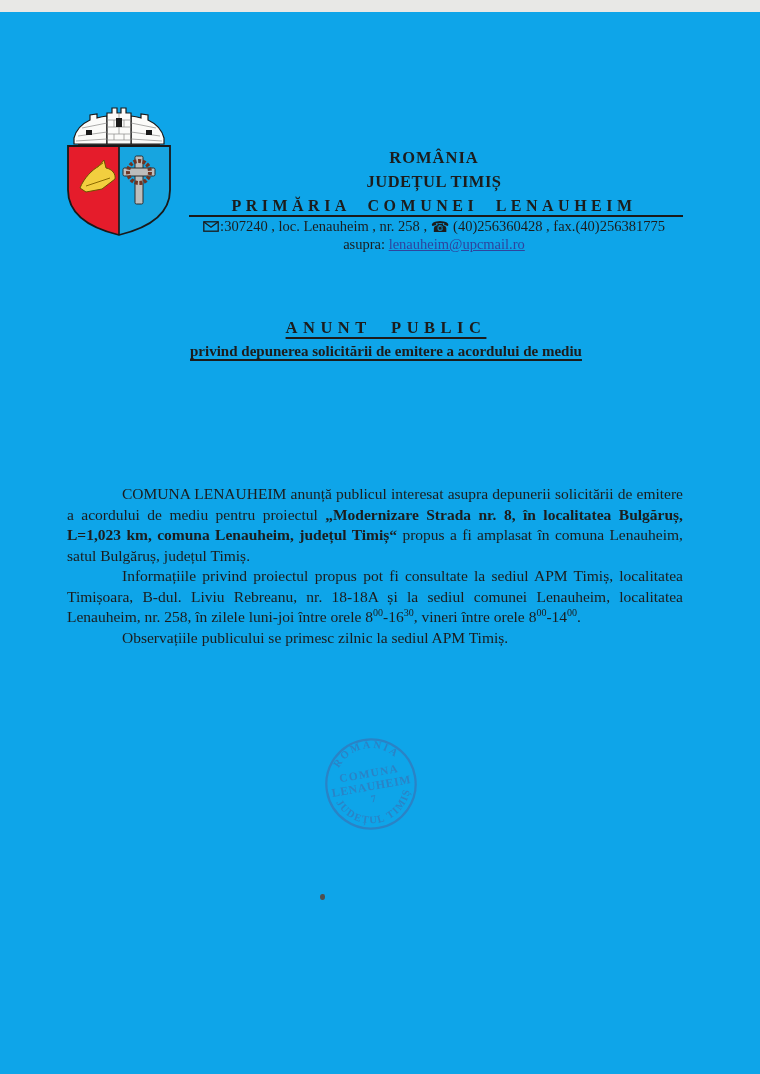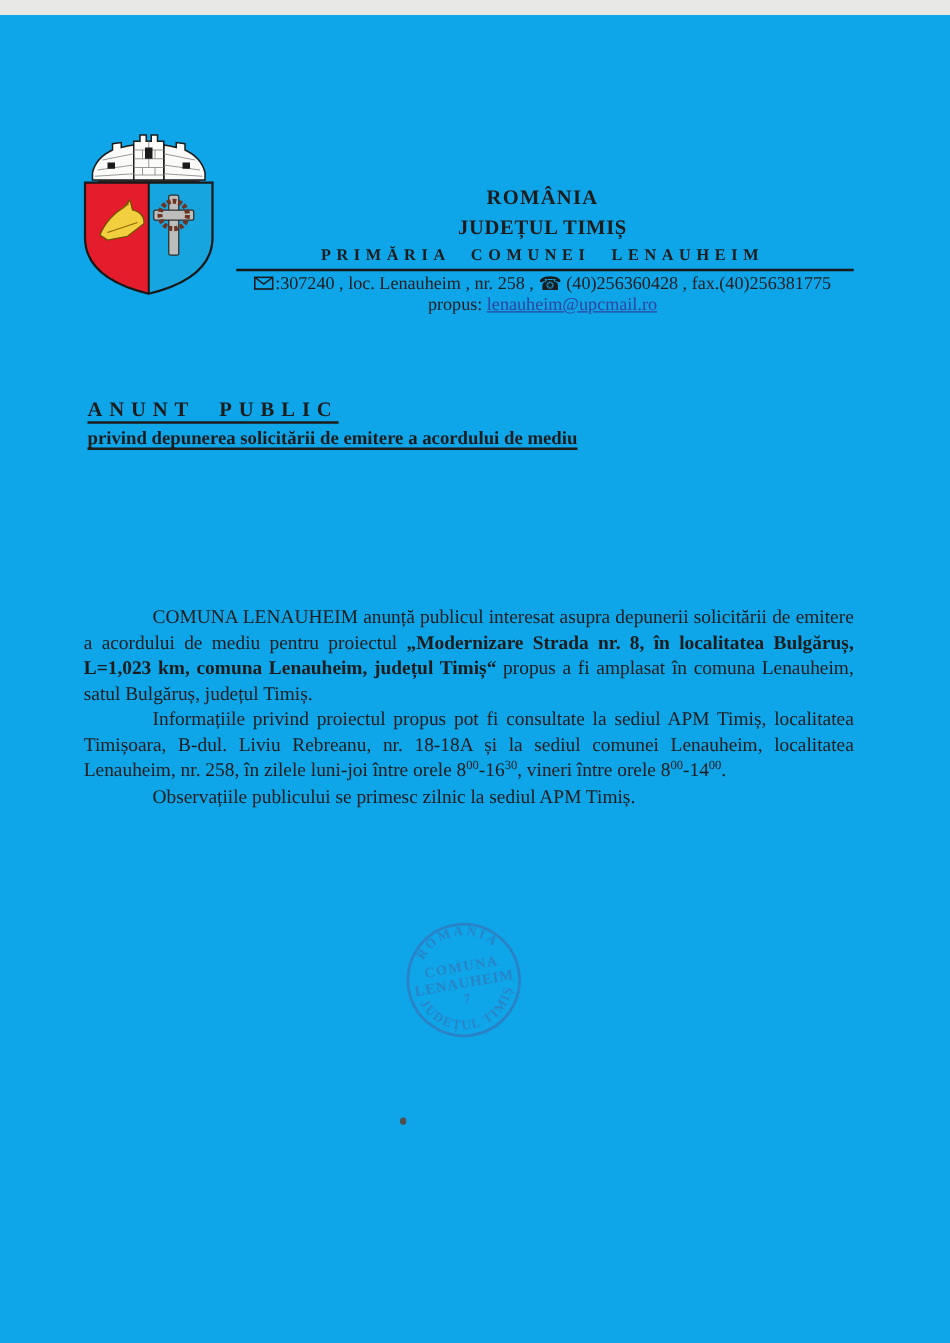--- a/index.html
+++ b/index.html
@@ -12,30 +12,30 @@
     overflow:hidden;
     font-family:"Liberation Serif","DejaVu Serif",serif;
     color:#1c1c1c;
   }
 
   
   .coa{position:absolute;left:66px;top:94px;width:106px;height:130px;}
   .hdr{position:absolute;left:185px;top:136px;width:498px;text-align:center;line-height:1.25;}
   .hdr .country{font-size:16.5px;font-weight:bold;letter-spacing:1px;}
   .hdr .county{font-size:16.5px;font-weight:bold;letter-spacing:0.5px;margin-top:3px;}
-  .hdr .institution{font-size:13px;font-weight:bold;letter-spacing:4.5px;word-spacing:9px;margin-top:4px;white-space:nowrap;}
+  .hdr .institution{font-size:16px;font-weight:bold;letter-spacing:4.5px;word-spacing:9px;margin-top:4px;white-space:nowrap;}
   .hdr-rule{position:absolute;left:189px;top:203px;width:494px;height:2px;background:#1a1a1a;}
   .contact{position:absolute;left:185px;top:206px;width:498px;text-align:center;font-size:14.5px;white-space:nowrap;}
   .contact .env{display:inline-block;vertical-align:-1px;margin-right:1px;}
   .contact .phn{font-family:"DejaVu Sans",sans-serif;font-size:15px;vertical-align:-1px;}
   .email-line{position:absolute;left:185px;top:224px;width:498px;text-align:center;font-size:14.5px;}
   .email-line a{color:#2e449e;}
 
   
-  .title-block{position:absolute;left:70px;top:306px;width:632px;text-align:left;font-family:Liberation Serif, serif;}
+  .title-block{position:absolute;left:70px;top:306px;width:632px;text-align:center;font-family:Liberation Serif, serif;}
   .title-main{font-size:16.5px;font-weight:bold;letter-spacing:5.5px;word-spacing:10px;
     text-decoration:underline;text-underline-offset:4px;text-decoration-thickness:2px;}
   .title-sub{font-size:15px;font-weight:bold;margin-top:5px;
     text-decoration:underline;text-underline-offset:3px;text-decoration-thickness:2px;}
 
   
   .body-text{position:absolute;left:67px;top:472px;width:616px;
     font-size:15.5px;line-height:20.5px;text-align:justify;}
   .body-text p{margin:0;text-indent:55px;}
   .b{font-weight:bold;}
@@ -109,21 +109,21 @@
   <div class="contact">
     <svg class="env" width="16" height="11" viewBox="0 0 16 11">
       <rect x="0.8" y="0.8" width="14.4" height="9.4" fill="none" stroke="#1a1a1a" stroke-width="1.3"></rect>
       <path d="M 1,1 L 8,6.2 L 15,1" fill="none" stroke="#1a1a1a" stroke-width="1.2"></path>
     </svg><span>:307240 , loc. Lenauheim , nr. 258 ,</span>
     <span class="phn">☎</span>
     <span>(40)256360428 , fax.(40)256381775</span>
   </div>
 
   <div class="email-line">
-    <span>propus:</span>
+    <span>asupra:</span>
     <a href="#">lenauheim@upcmail.ro</a>
   </div>
 
   <div class="title-block">
     <div class="title-main">ANUNT PUBLIC</div>
     <div class="title-sub">privind depunerea solicitării de emitere a acordului de mediu</div>
   </div>
 
   <div class="body-text">
     <p><span>COMUNA LENAUHEIM anunță publicul interesat asupra depunerii solicitării de emitere a acordului de mediu pentru proiectul </span><span class="b">„Modernizare Strada nr. 8, în localitatea Bulgăruș, L=1,023 km, comuna Lenauheim, județul Timiș“</span><span> propus a fi amplasat în comuna Lenauheim, satul Bulgăruș, județul Timiș.</span></p>

